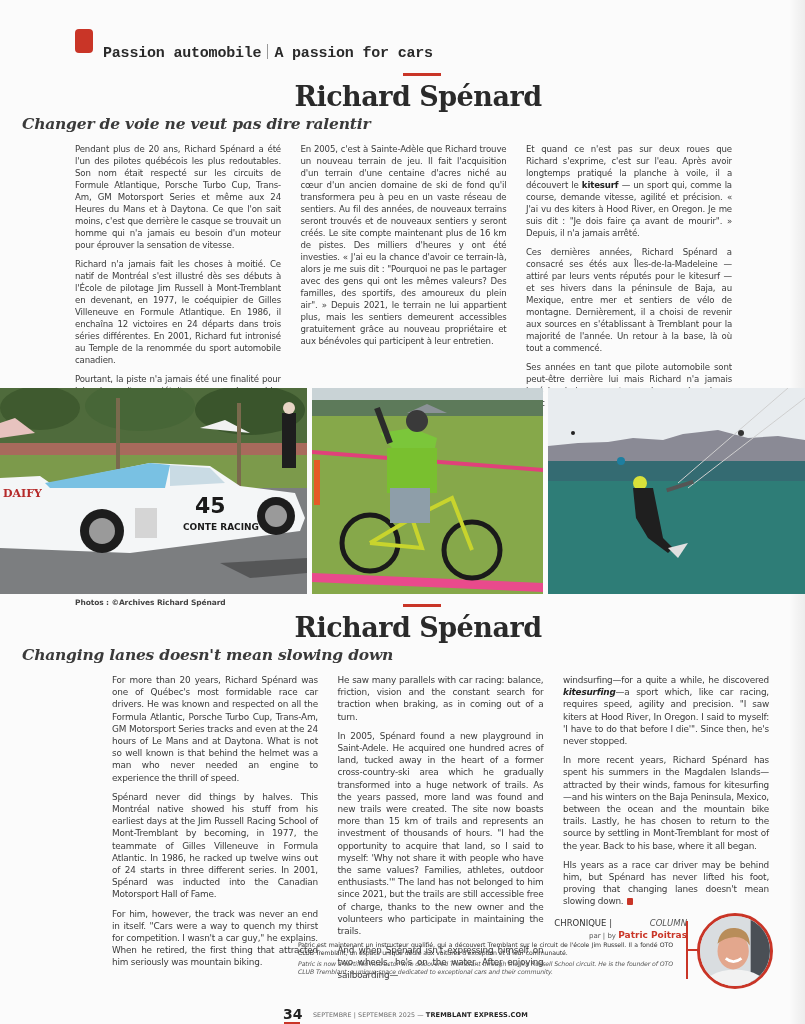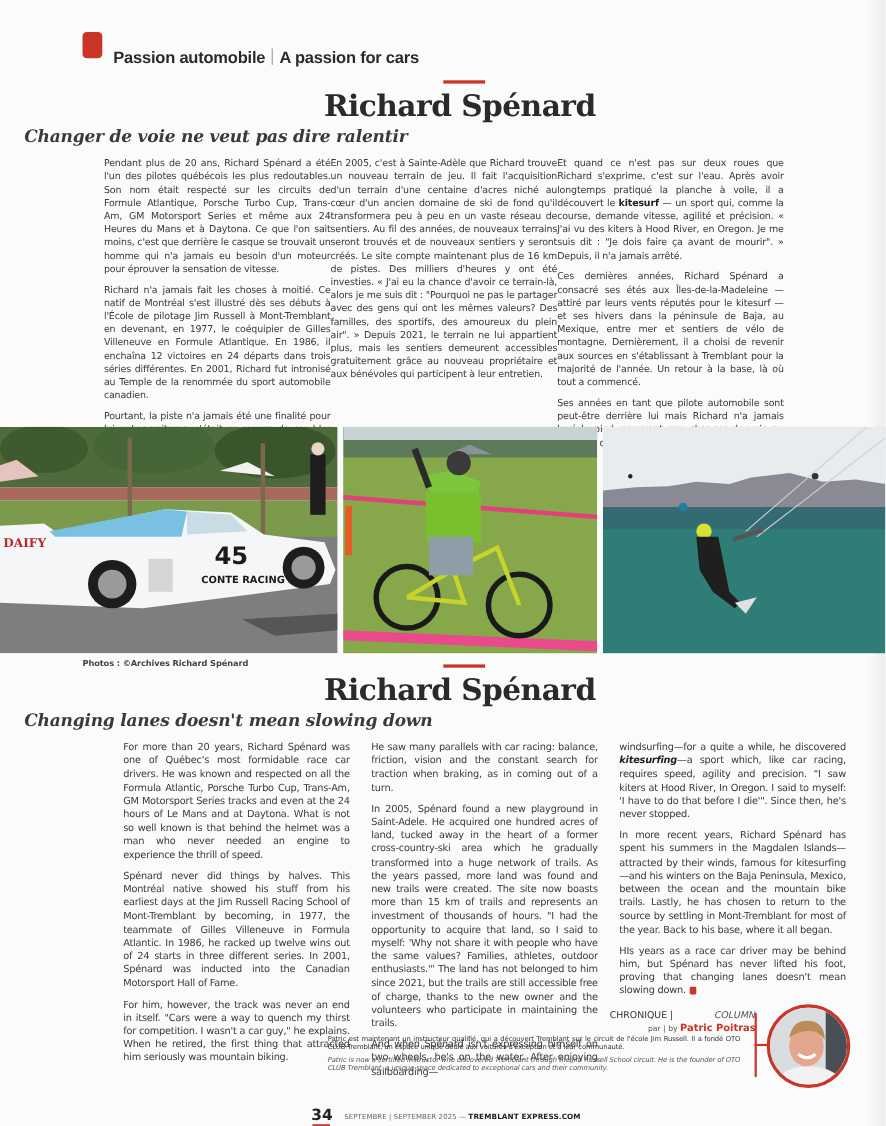--- a/index.html
+++ b/index.html
@@ -10,21 +10,21 @@
     color: #2b2b2b;
     position: relative;
   }
   .page-shadow {
     position: absolute; top: 0; right: 0; width: 16px; height: 1024px;
     background: linear-gradient(to right, rgba(0,0,0,0), rgba(0,0,0,0.06));
   }
   
   .section-header { position: absolute; left: 75px; top: 20px; display: flex; align-items: center; }
   .section-marker { width: 18px; height: 24px; background: #c93527; border-radius: 4px; margin-right: 10px; }
-  .section-title { font-family: Liberation Sans, sans-serif; font-weight: bold; font-size: 15px; color: #2a2a2a; letter-spacing: -0.2px; margin-top: 24px; }
+  .section-title { font-family: Liberation Mono, monospace; font-weight: bold; font-size: 15px; color: #2a2a2a; letter-spacing: -0.2px; margin-top: 24px; }
   .section-sep { display: inline-block; width: 1px; height: 15px; background: #999; margin: 0 6px; vertical-align: -2px; }
 
   .title-bar { position: absolute; height: 3px; width: 38px; background: #c93527; }
   .headline {
     position: absolute; left: 0; width: 805px; text-align: center;
     font-family: "DejaVu Serif", serif; font-weight: bold; font-size: 27px; color: #2a2a2a; letter-spacing: -0.5px; padding-left: 31px;
   }
   .subhead {
     position: absolute; left: 0; width: 805px; 
     font-family: "DejaVu Serif", serif; font-style: italic; font-size: 15.5px; color: #3a3a3a; letter-spacing: -0.2px; margin-left: 22px;
@@ -70,21 +70,21 @@
   <div class="section-marker"></div>
   <div class="section-title">
     <span>Passion automobile</span><span class="section-sep"></span><span>A passion for cars</span>
   </div>
 </div>
 
 <div class="title-bar" style="left:403px; top:73px;"></div>
 <h1 class="headline" style="top:81px;">Richard Spénard</h1>
 <h2 class="subhead" style="top:114px;">Changer de voie ne veut pas dire ralentir</h2>
 
-<div class="cols" style="top:143px;justify-content:center;">
+<div class="cols" style="top:143px;">
   <div class="col">
     <p>Pendant plus de 20 ans, Richard Spénard a été l'un des pilotes québécois les plus redoutables. Son nom était respecté sur les circuits de Formule Atlantique, Porsche Turbo Cup, Trans-Am, GM Motorsport Series et même aux 24 Heures du Mans et à Daytona. Ce que l'on sait moins, c'est que derrière le casque se trouvait un homme qui n'a jamais eu besoin d'un moteur pour éprouver la sensation de vitesse.</p>
     <p>Richard n'a jamais fait les choses à moitié. Ce natif de Montréal s'est illustré dès ses débuts à l'École de pilotage Jim Russell à Mont-Tremblant en devenant, en 1977, le coéquipier de Gilles Villeneuve en Formule Atlantique. En 1986, il enchaîna 12 victoires en 24 départs dans trois séries différentes. En 2001, Richard fut intronisé au Temple de la renommée du sport automobile canadien.</p>
     <p>Pourtant, la piste n'a jamais été une finalité pour lui. « Les voitures, c'était un moyen de combler ma soif de compétition. Je n'étais pas un gars de char », explique-t-il. À sa retraite, c'est le vélo de montagne qui l'a d'abord</p>
   </div>
   <div class="col">
     <p>En 2005, c'est à Sainte-Adèle que Richard trouve un nouveau terrain de jeu. Il fait l'acquisition d'un terrain d'une centaine d'acres niché au cœur d'un ancien domaine de ski de fond qu'il transformera peu à peu en un vaste réseau de sentiers. Au fil des années, de nouveaux terrains seront trouvés et de nouveaux sentiers y seront créés. Le site compte maintenant plus de 16 km de pistes. Des milliers d'heures y ont été investies. « J'ai eu la chance d'avoir ce terrain-là, alors je me suis dit : "Pourquoi ne pas le partager avec des gens qui ont les mêmes valeurs? Des familles, des sportifs, des amoureux du plein air". » Depuis 2021, le terrain ne lui appartient plus, mais les sentiers demeurent accessibles gratuitement grâce au nouveau propriétaire et aux bénévoles qui participent à leur entretien.</p>
   </div>
   <div class="col">
     <p><span>Et quand ce n'est pas sur deux roues que Richard s'exprime, c'est sur l'eau. Après avoir longtemps pratiqué la planche à voile, il a découvert le </span><b>kitesurf</b><span> — un sport qui, comme la course, demande vitesse, agilité et précision. « J'ai vu des kiters à Hood River, en Oregon. Je me suis dit : "Je dois faire ça avant de mourir". » Depuis, il n'a jamais arrêté.</span></p>

